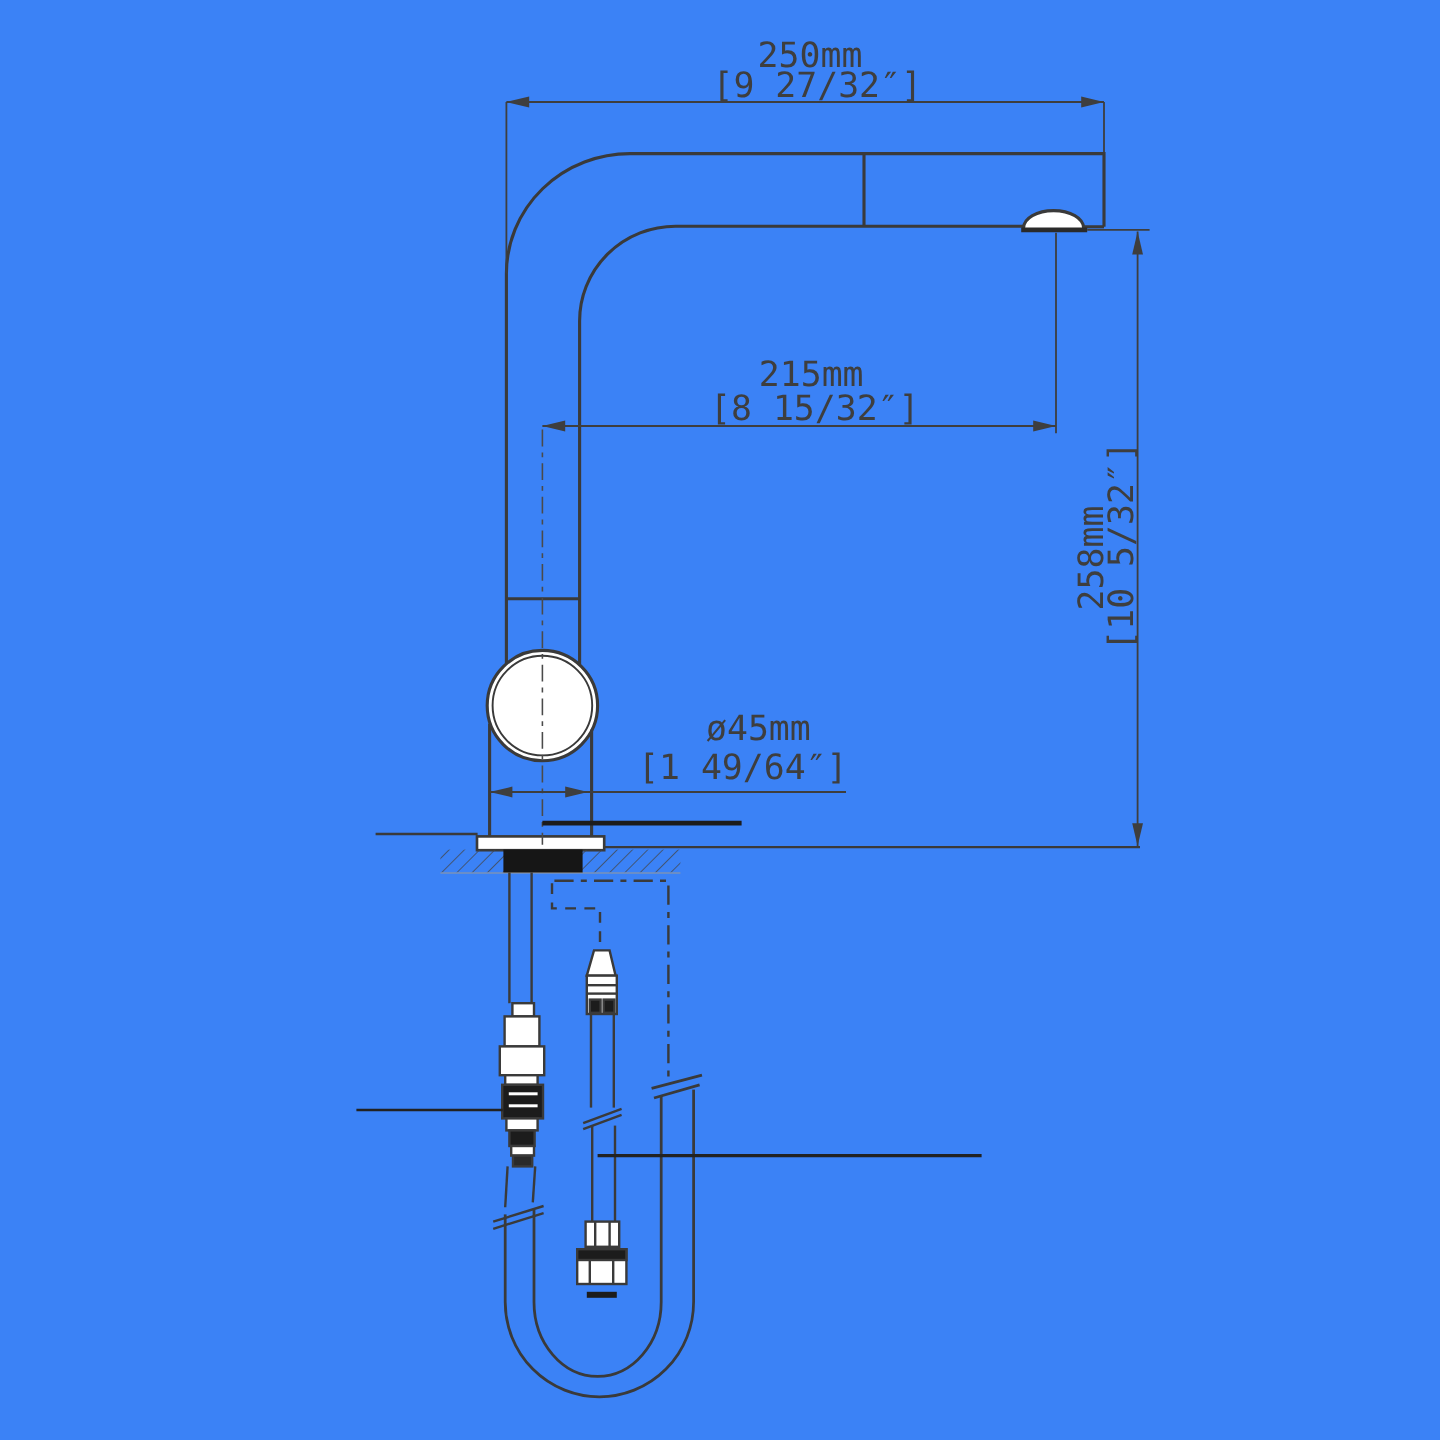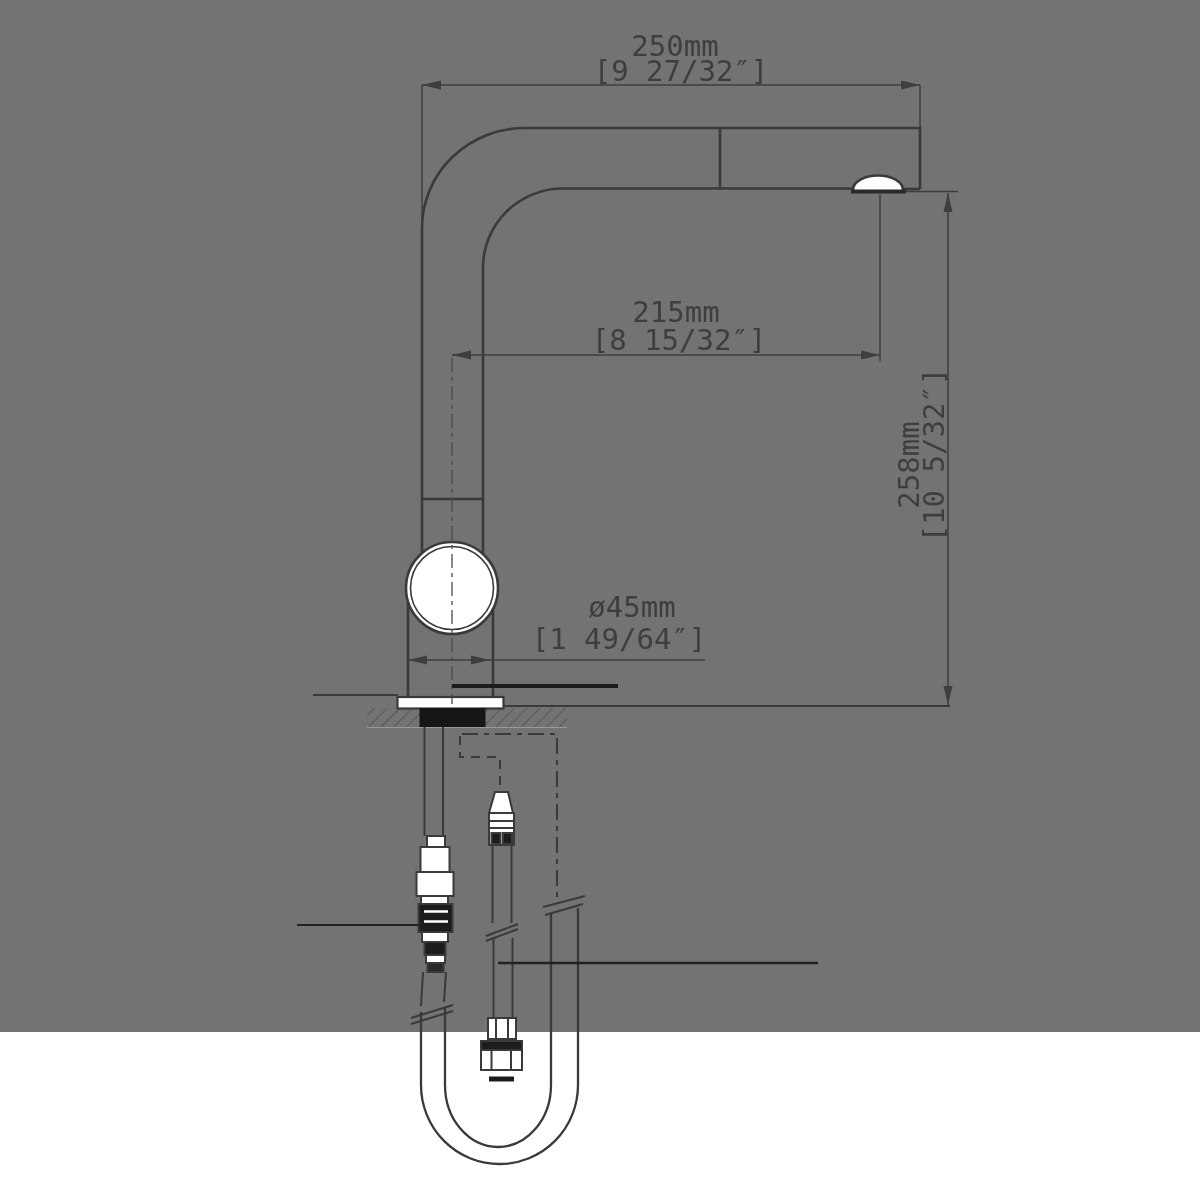--- a/index.html
+++ b/index.html
@@ -6,22 +6,22 @@
     margin: 0;
     padding: 0;
     background: #ffffff;
     width: 1200px;
     height: 1200px;
     overflow: hidden;
   }
   .canvas {
     position: relative;
     width: 1200px;
-    height: 1032px;
-    background: #737373;
+    height: 1200px;
+    background: #3b82f6;
   }
   svg {
     display: block;
   }
   .dim-text {
     font-family: "DejaVu Sans Mono", "Liberation Mono", monospace;
     font-size: 29px;
     fill: #3e3e3e;
     letter-spacing: 0px;
   }

